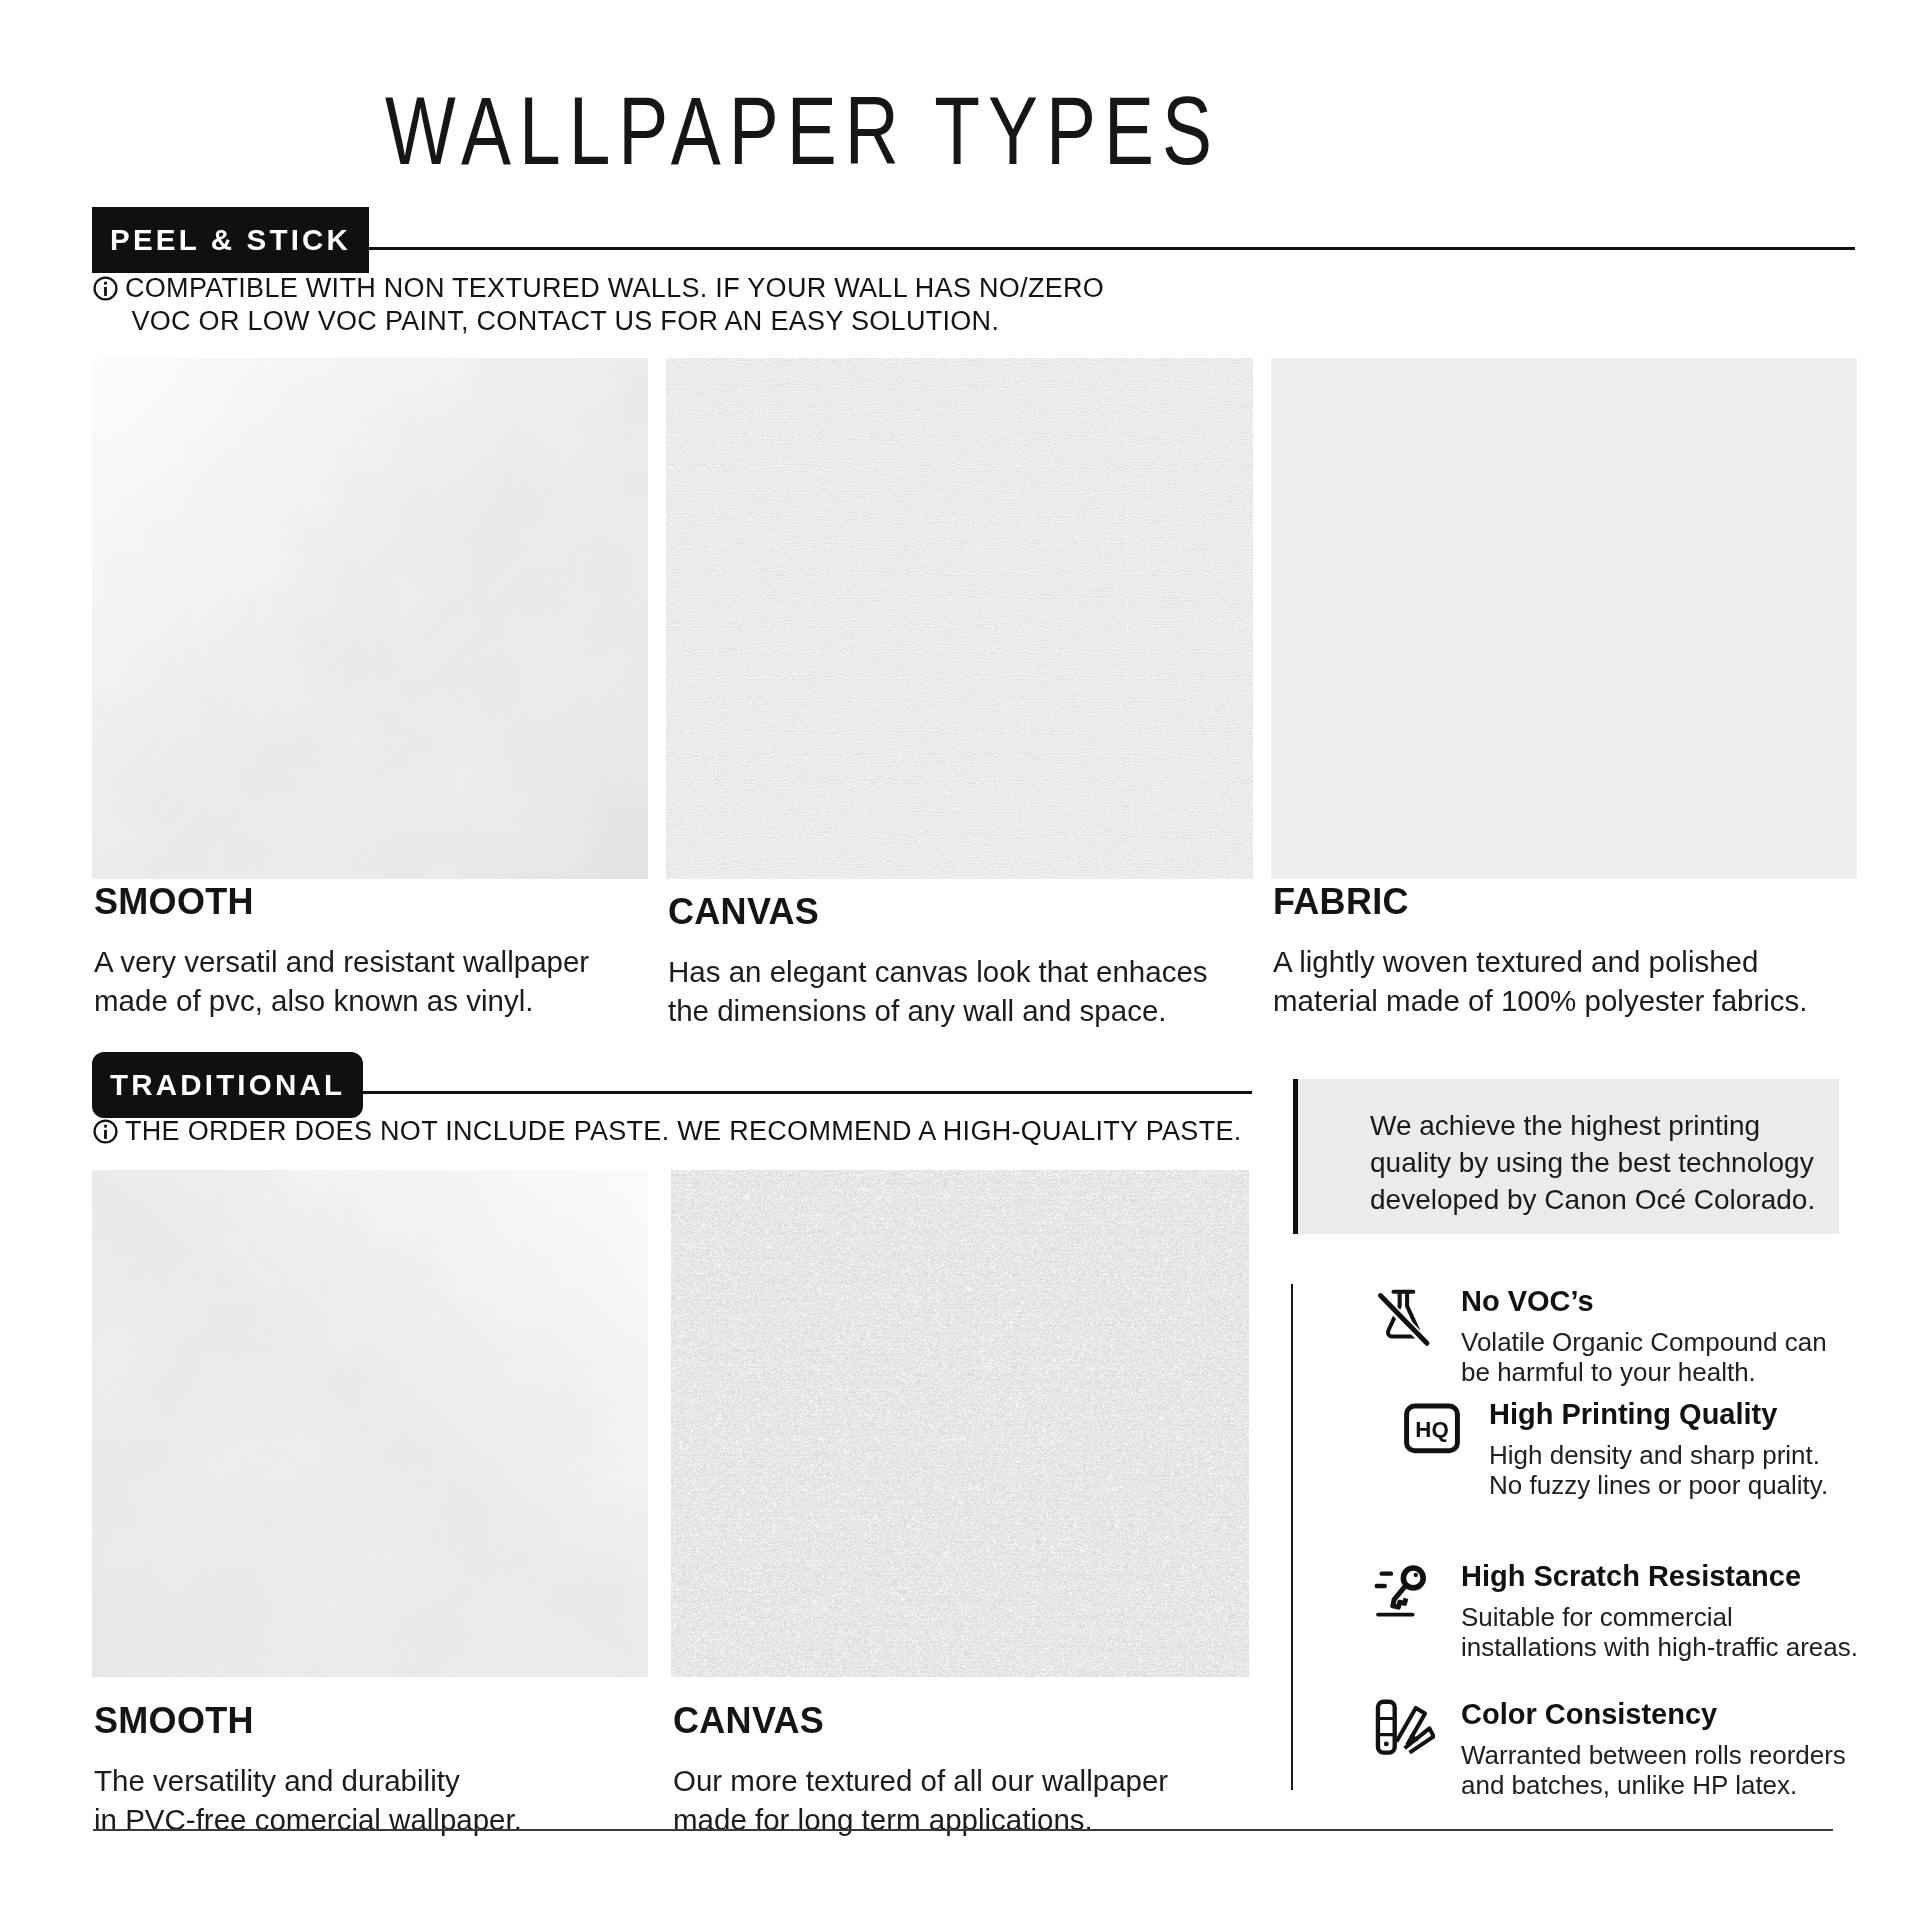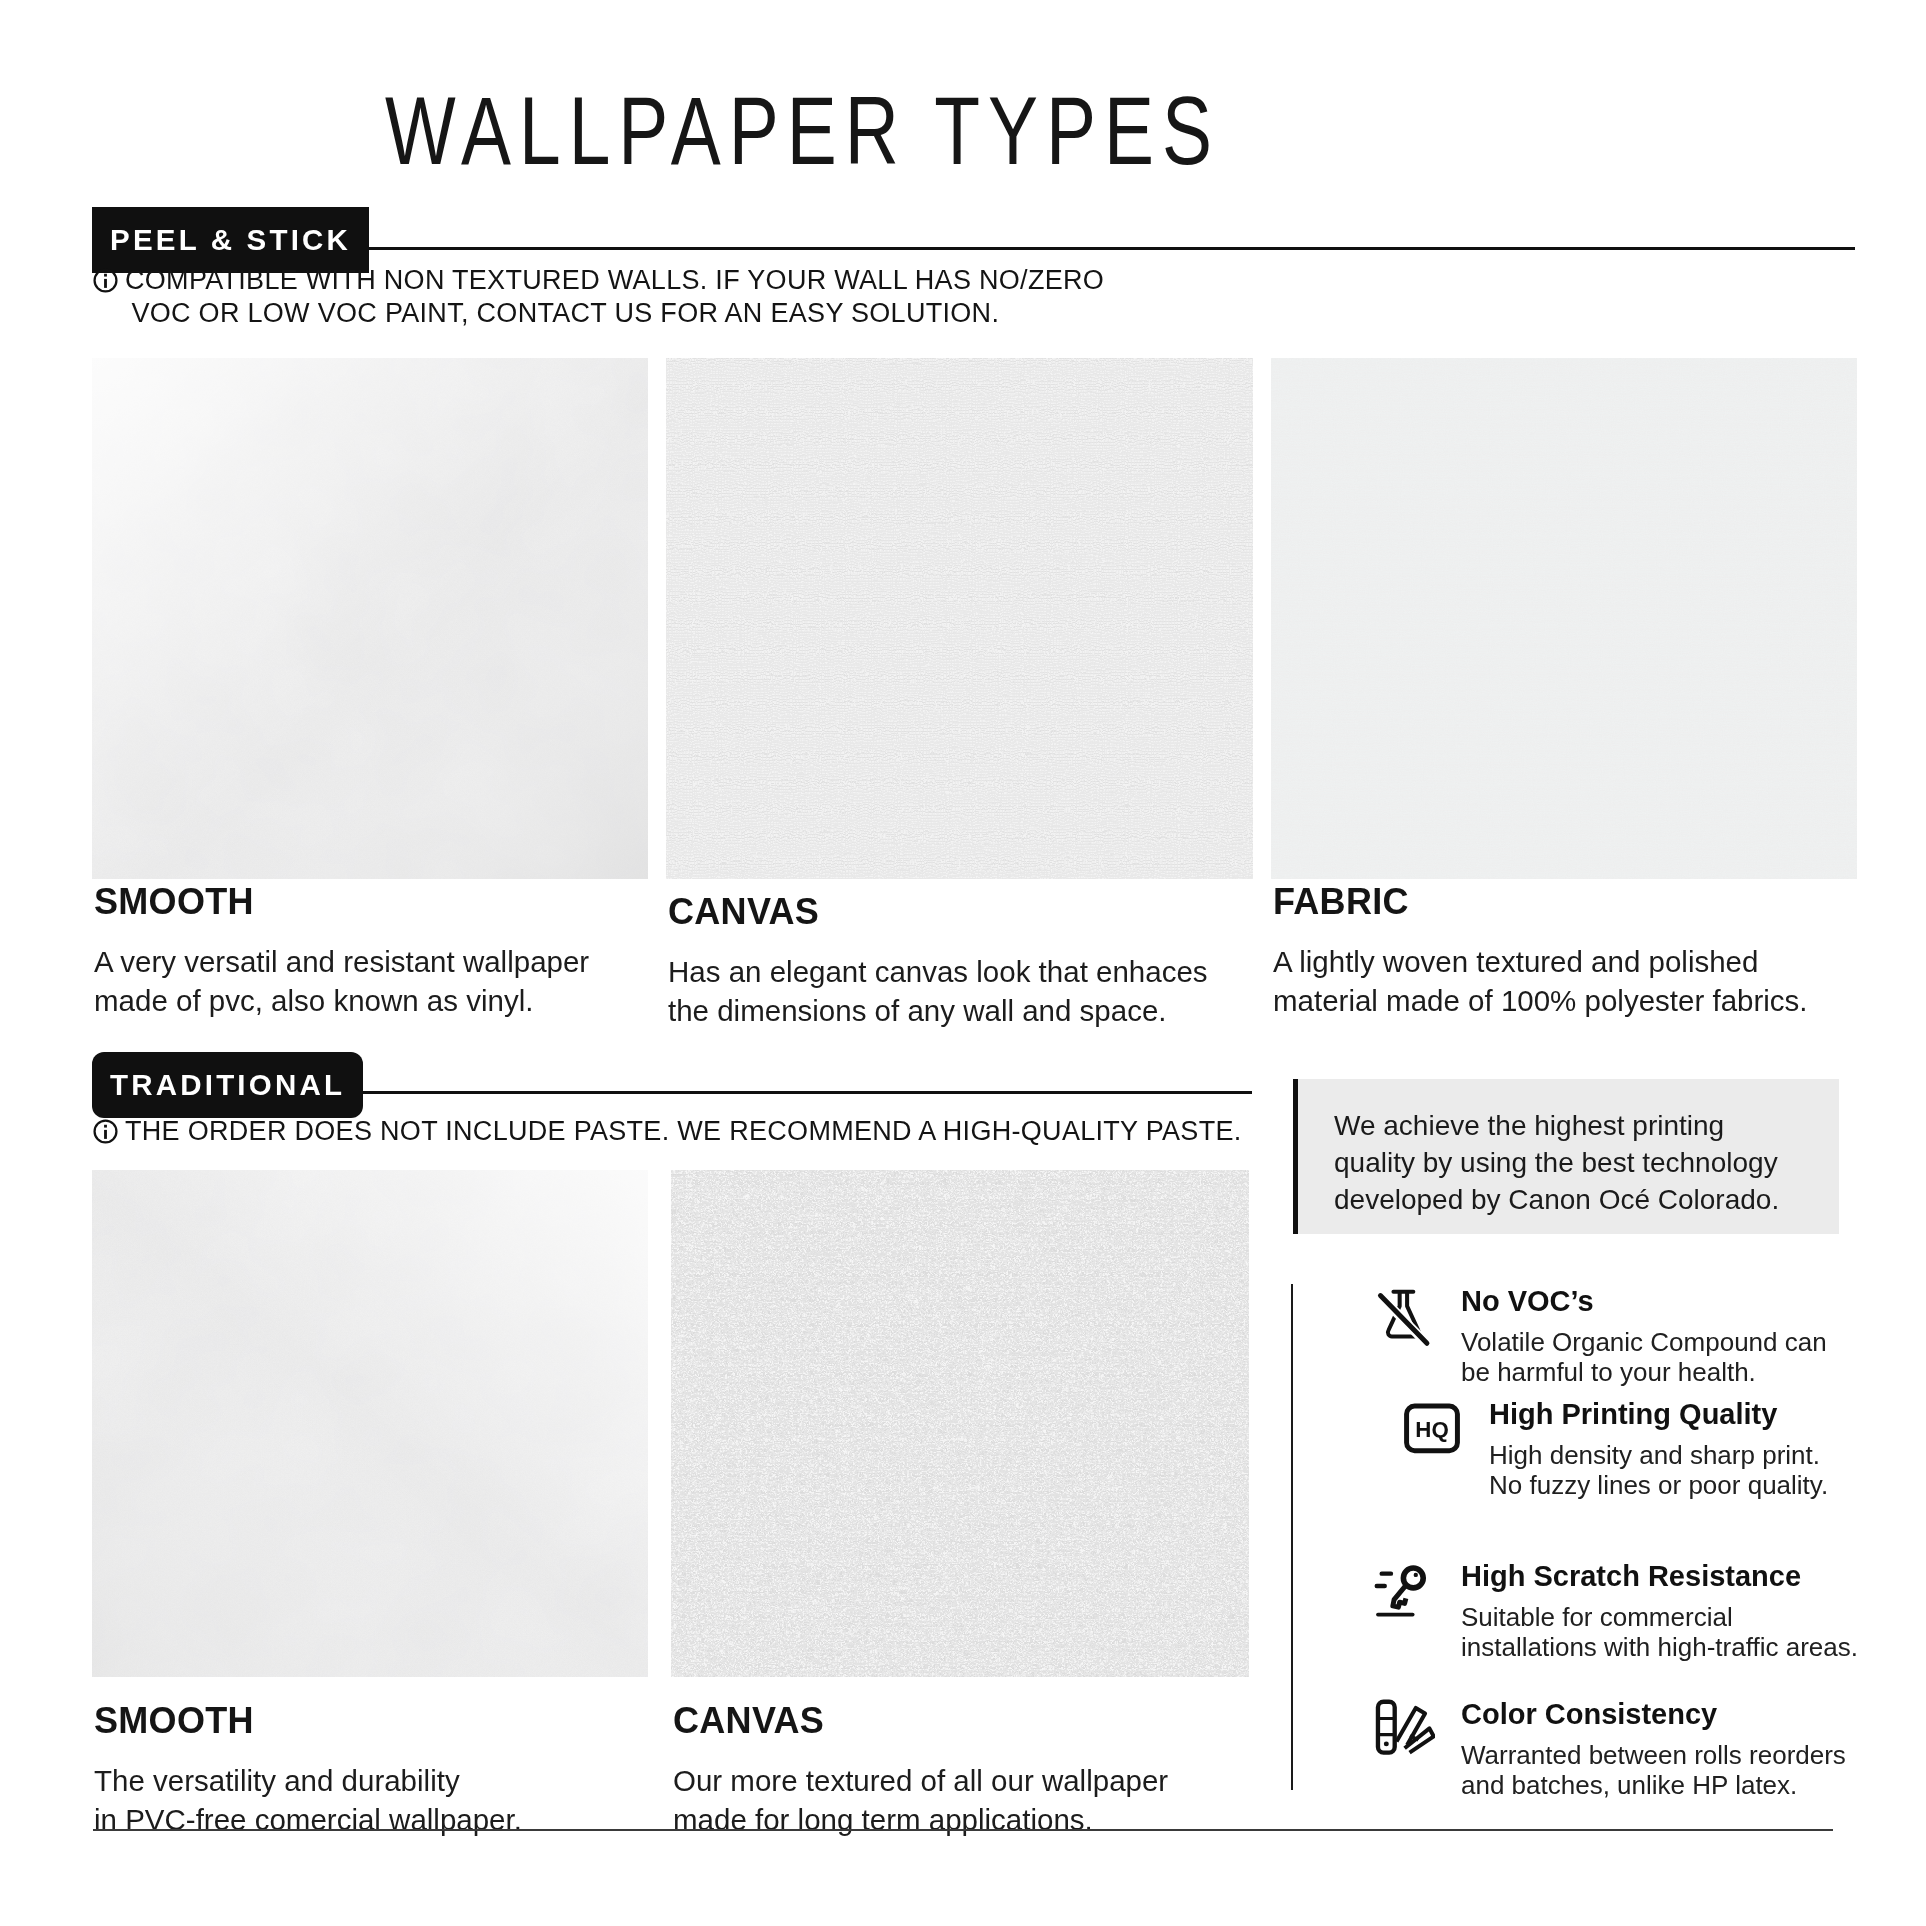--- a/index.html
+++ b/index.html
@@ -29,21 +29,21 @@
   .swatch{overflow:hidden;background:#f3f3f3;}
   .swatch svg{display:block;width:100%;height:100%;}
 
   
   .caption .cap-title{font-size:36px;font-weight:600;color:#151515;letter-spacing:0.3px;}
   .caption .cap-line{font-size:29.5px;line-height:39px;color:#1c1c1c;white-space:nowrap;}
   .caption .cap-title{margin-bottom:19px;}
 
   
   .highlight-box{background:#ebebeb;border-left:5.8px solid #101010;}
-  .highlight-box .hl-inner{padding:28px 16px 0 36px;font-size:28px;line-height:37px;color:#1a1a1a;}
+  .highlight-box .hl-inner{padding:28px 16px 0 36px;font-size:28px;line-height:37px;color:#1a1a1a;margin-left:36px;}
 
   .features-rule{width:1.9px;background:#1a1a1a;}
 
   .feature{display:flex;align-items:flex-start;width:552px;margin-left:36px;}
   .f-icon{flex:0 0 62px;height:62px;margin-left:46px;}
   .f-icon svg{width:62px;height:62px;display:block;}
   .f-text{margin-left:26px;}
   .f-title{font-size:29px;font-weight:600;color:#111;margin-bottom:9px;}
   .f-line{font-size:26px;line-height:30px;color:#202020;white-space:nowrap;}
 
@@ -52,21 +52,21 @@
 </head>
 <body>
 
 <div id="canvas">
 
   <div class="abs page-title">WALLPAPER TYPES</div>
 
   <div class="abs section-rule" style="left:92px;top:247px;width:1763px;"></div>
   <div class="abs section-tag" style="left:92px;top:207px;">PEEL &amp; STICK</div>
 
-  <div class="abs note" style="left:92px;top:264px;">
+  <div class="abs note" style="left:92px;top:272px;">
     <span class="i-icon">
       <svg width="27" height="27" viewBox="0 0 42 42">
           <circle cx="21" cy="21" r="17" fill="none" stroke="#111" stroke-width="3.5"></circle>
           <rect x="18.8" y="10.5" width="4.4" height="4.4" fill="#111"></rect>
           <rect x="18.8" y="18.5" width="4.4" height="14" fill="#111"></rect>
         </svg>
     </span>
     <span class="lines">
       <div>COMPATIBLE WITH NON TEXTURED WALLS. IF YOUR WALL HAS NO/ZERO</div>
       <div style="padding-left:6.4px">VOC OR LOW VOC PAINT, CONTACT US FOR AN EASY SOLUTION.</div>

